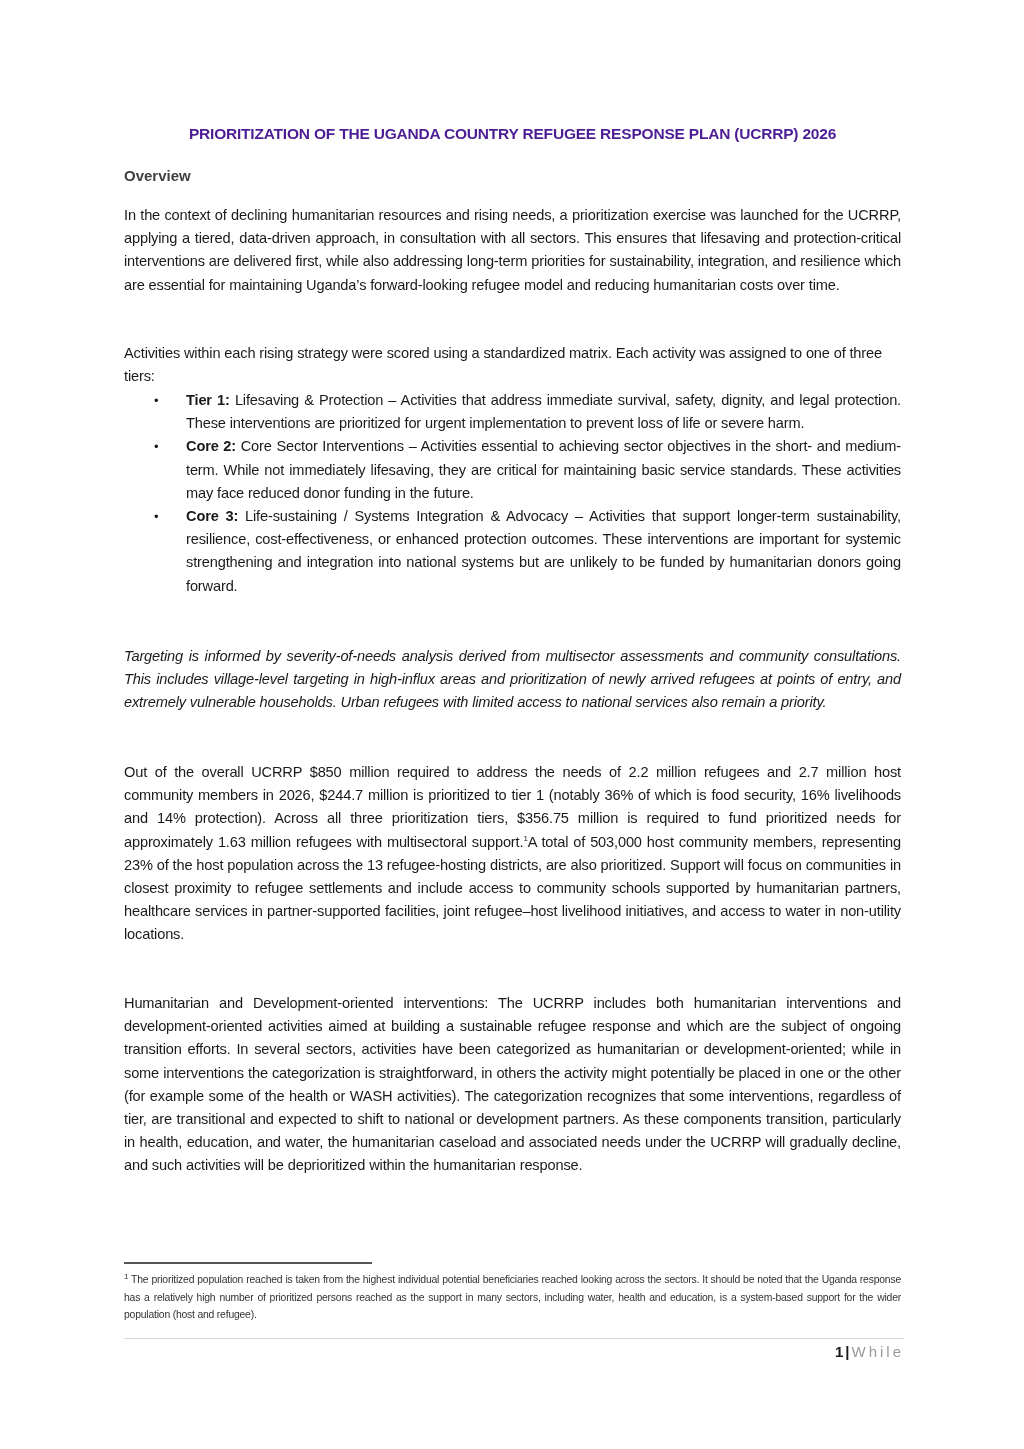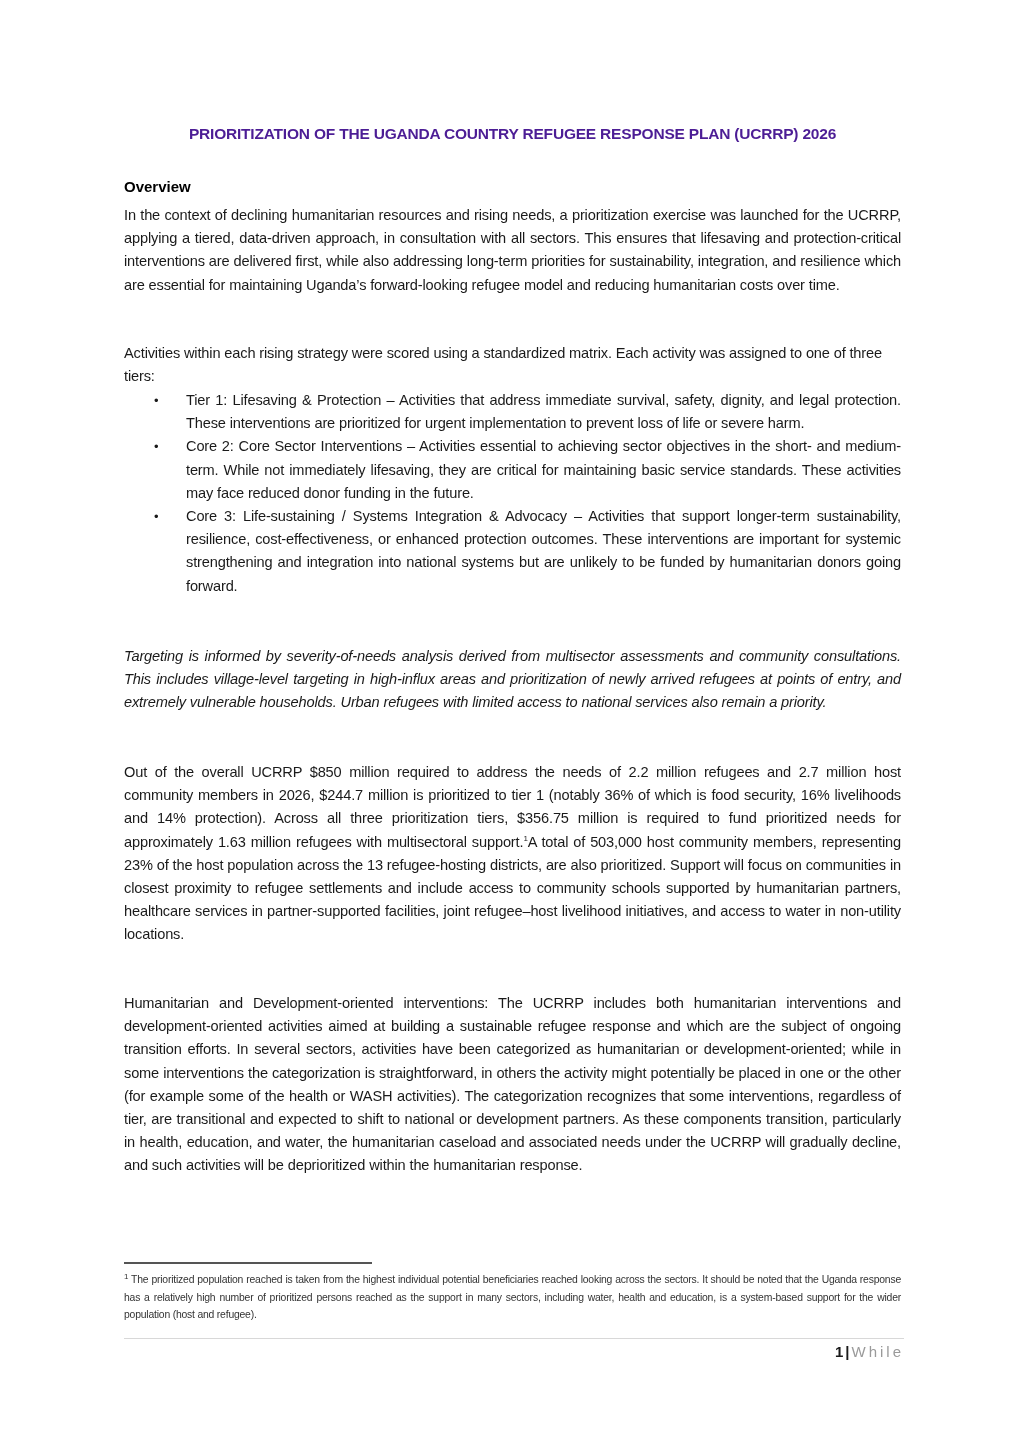--- a/index.html
+++ b/index.html
@@ -29,25 +29,25 @@
     text-align: center;
     font-family: "Liberation Sans", sans-serif;
     font-weight: bold;
     font-size: 15.5px;
     color: #4c1d95;
     letter-spacing: -0.2px;
     white-space: nowrap;
   }
   .heading {
     position: absolute;
-    top: 178px;
+    top: 167px;
     left: 0;
     font-weight: bold;
     font-size: 15px;
-    color: #000000;
+    color: #404040;
   }
   .para {
     position: absolute;
     left: 0;
     width: 777px;
     font-size: 14.6px;
     line-height: 23.2px;
     text-align: justify;
     letter-spacing: -0.15px;
   }
@@ -69,21 +69,21 @@
     line-height: 23.2px;
     text-align: justify;
     letter-spacing: -0.15px;
   }
   .tier-item .bullet {
     position: absolute;
     left: 30px;
     top: 0;
     font-size: 13px;
   }
-  .tier-item b { font-weight: normal; }
+  .tier-item b { font-weight: bold; }
   .p3 { top: 645px; font-style: italic; }
   .p4 { top: 761px; }
   .p5 { top: 992px; }
   .p5 b { font-weight: normal; }
   sup {
     font-size: 8px;
     vertical-align: super;
     line-height: 0;
   }
   .footnote-rule {

